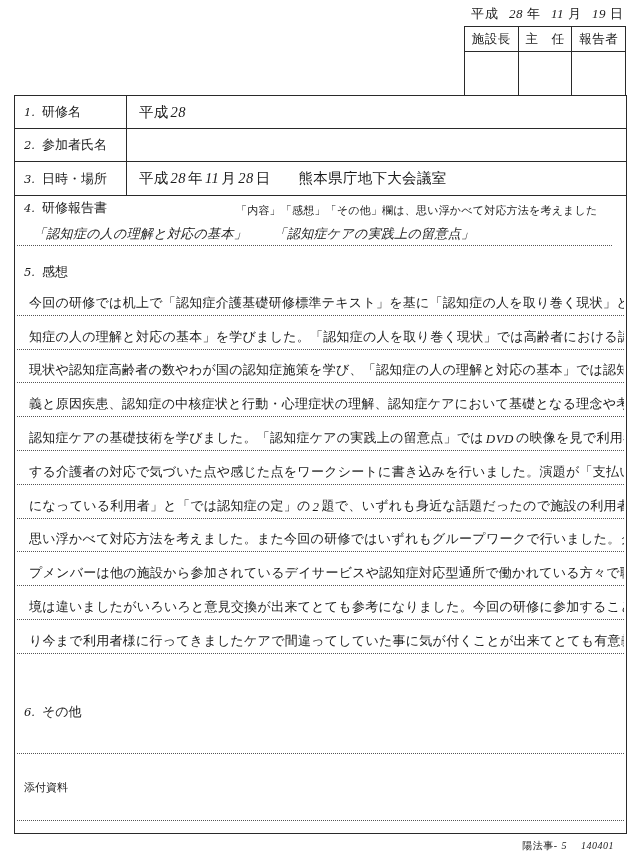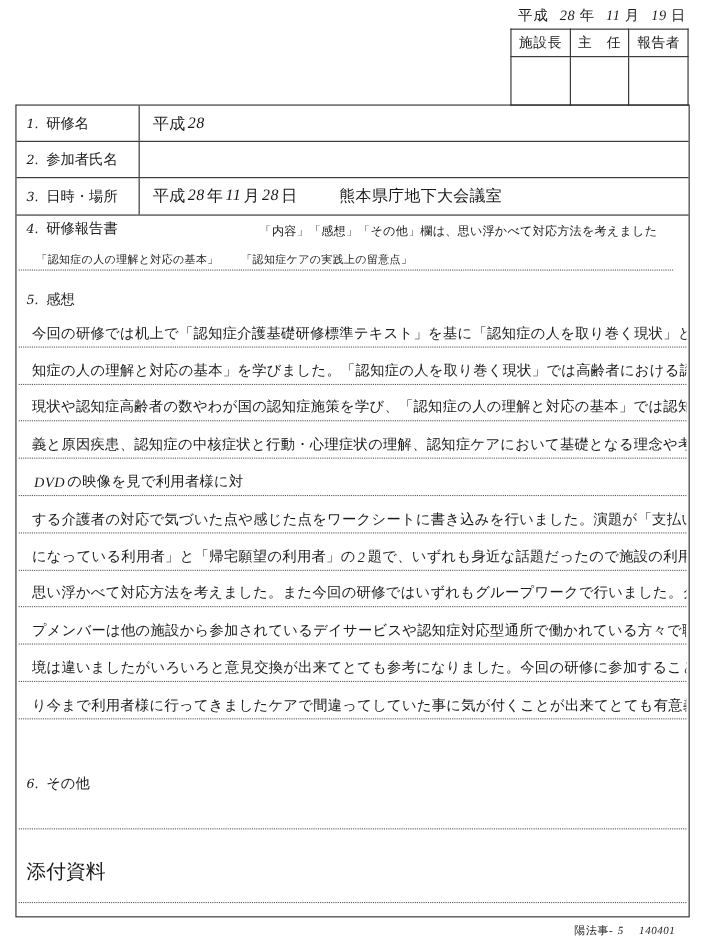--- a/index.html
+++ b/index.html
@@ -79,43 +79,43 @@
     display: flex; align-items: center; font-size: 13px;
   }
   .sec4-label { top: 103px; }
   .sec4-note {
     position: absolute; top: 107px; left: 221px;
     font-size: 11px; letter-spacing: 0.2px;
   }
   .sec4-content {
     position: absolute; top: 124px; left: 2px; right: 14px;
     height: 26px; border-bottom: 1.2px dotted #555;
-    font-size: 10px; padding-left: 16px;
+    font-size: 13px; padding-left: 16px;
     display: flex; align-items: flex-end; padding-bottom: 2px;
-    letter-spacing: 0.3px; white-space: pre;
+    letter-spacing: 0.3px; white-space: pre; font-style: italic;
   }
   .sec5-label { top: 167px; }
   .essay {
     position: absolute; top: 186px; left: 2px; right: 2px;
   }
   .essay-line {
     height: 33.8px; border-bottom: 1.2px dotted #555;
     font-size: 13px; letter-spacing: 0.25px;
     display: flex; align-items: flex-end;
     padding: 0 2px 3px 12px; white-space: nowrap; overflow: hidden;
   }
   .sec6-label { top: 607px; }
   .dotted-rule {
     position: absolute; left: 2px; right: 2px;
     border-bottom: 1.2px dotted #555;
   }
   .rule-other { top: 657px; }
   .rule-attach { top: 724px; }
   .attach-label {
-    position: absolute; top: 684px; left: 9px; font-size: 18px;
+    position: absolute; top: 684px; left: 9px; font-size: 11px;
   }
   .footer {
     position: absolute; top: 839px; right: 24px;
     font-size: 10px; letter-spacing: 0.5px;
   }
   .footer .hw { margin-left: 2px; }
   .footer .hw.rev { margin-left: 10px; }
 </style>
 </head>
 <body>
@@ -167,21 +167,21 @@
           <span>日時・場所</span>
         </div>
       <div class="value-cell">
           <span>平成</span>
           <span class="hw">28</span>
           <span>年</span>
           <span class="hw">11</span>
           <span>月</span>
           <span class="hw">28</span>
           <span>日</span>
-          <span style="margin-left:38px">熊本県庁地下大会議室</span>
+          <span style="margin-left:28px">熊本県庁地下大会議室</span>
         </div>
     </div>
 
     <div class="sec-label sec4-label">
         <span class="no">4.</span>
         <span>研修報告書</span>
       </div>
     <div class="sec4-note">「内容」「感想」「その他」欄は、思い浮かべて対応方法を考えました</div>
     <div class="sec4-content">「認知症の人の理解と対応の基本」　　「認知症ケアの実践上の留意点」</div>
 
@@ -196,28 +196,29 @@
         <div class="essay-line">
           <span>知症の人の理解と対応の基本」を学びました。「認知症の人を取り巻く現状」では高齢者における認知症の</span>
         </div>
         <div class="essay-line">
           <span>現状や認知症高齢者の数やわが国の認知症施策を学び、「認知症の人の理解と対応の基本」では認知症の定</span>
         </div>
         <div class="essay-line">
           <span>義と原因疾患、認知症の中核症状と行動・心理症状の理解、認知症ケアにおいて基礎となる理念や考え方、</span>
         </div>
         <div class="essay-line">
+          <span>認知症ケアの基礎技術を学びました。「認知症ケアの実践上の留意点」では </span>
           <span class="hw">DVD</span>
           <span> の映像を見で利用者様に対</span>
         </div>
         <div class="essay-line">
           <span>する介護者の対応で気づいた点や感じた点をワークシートに書き込みを行いました。演題が「支払いが気</span>
         </div>
         <div class="essay-line">
-          <span>になっている利用者」と「帰宅願望の利用者」の </span>
+          <span>になっている利用者」と「では認知症の定」の </span>
           <span class="hw">2</span>
           <span> 題で、いずれも身近な話題だったので施設の利用者様を</span>
         </div>
         <div class="essay-line">
           <span>思い浮かべて対応方法を考えました。また今回の研修ではいずれもグループワークで行いました。グルー</span>
         </div>
         <div class="essay-line">
           <span>プメンバーは他の施設から参加されているデイサービスや認知症対応型通所で働かれている方々で職場環</span>
         </div>
         <div class="essay-line">

